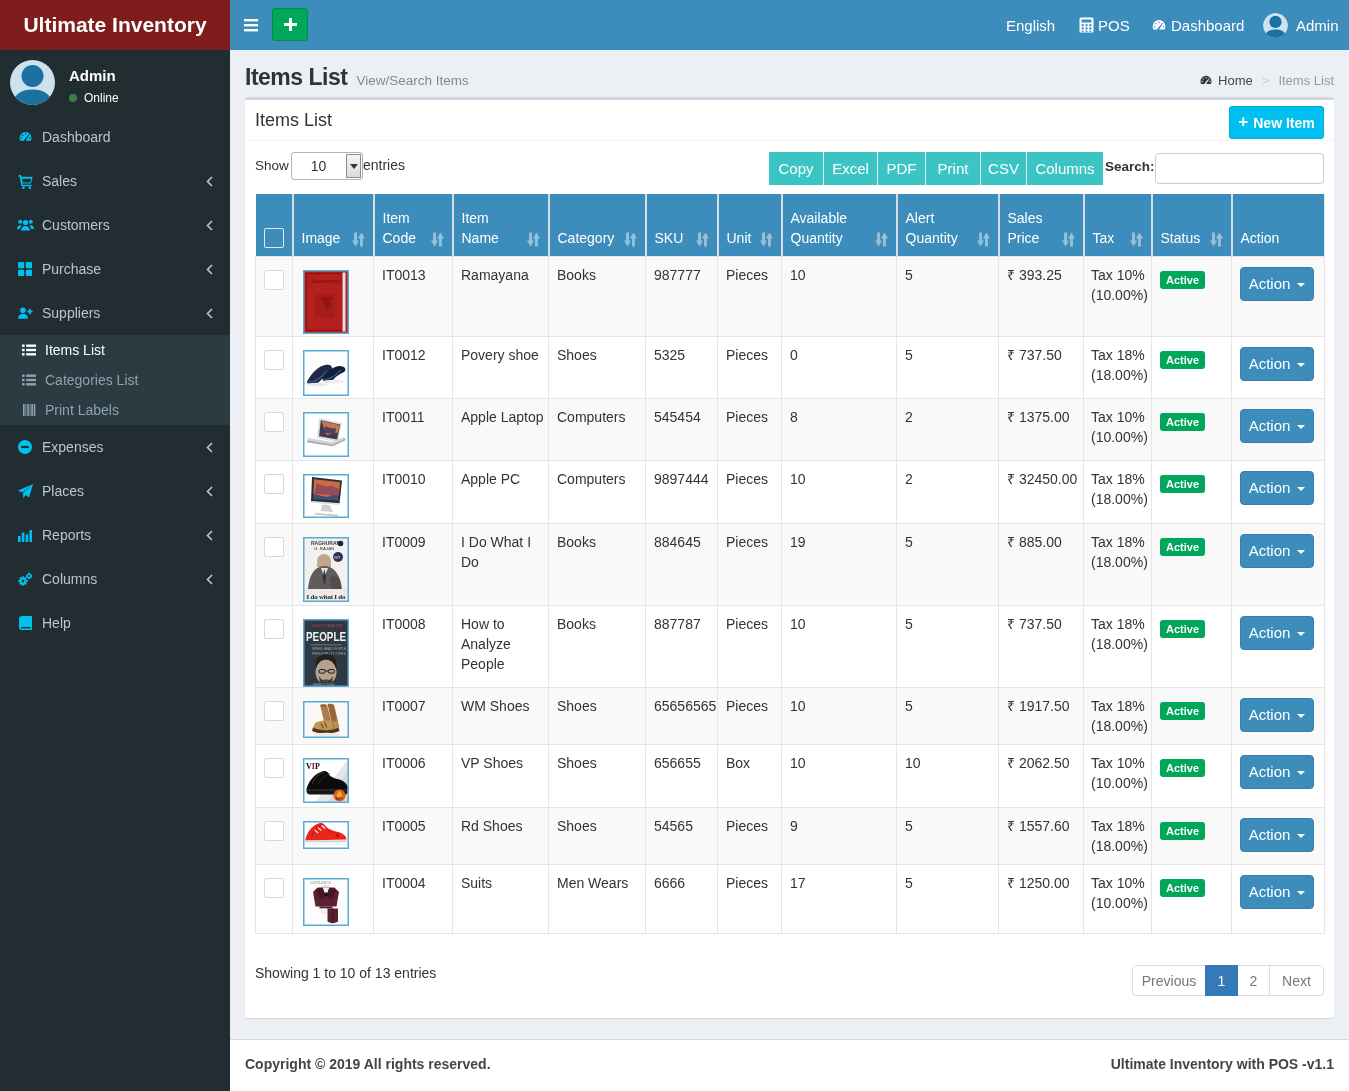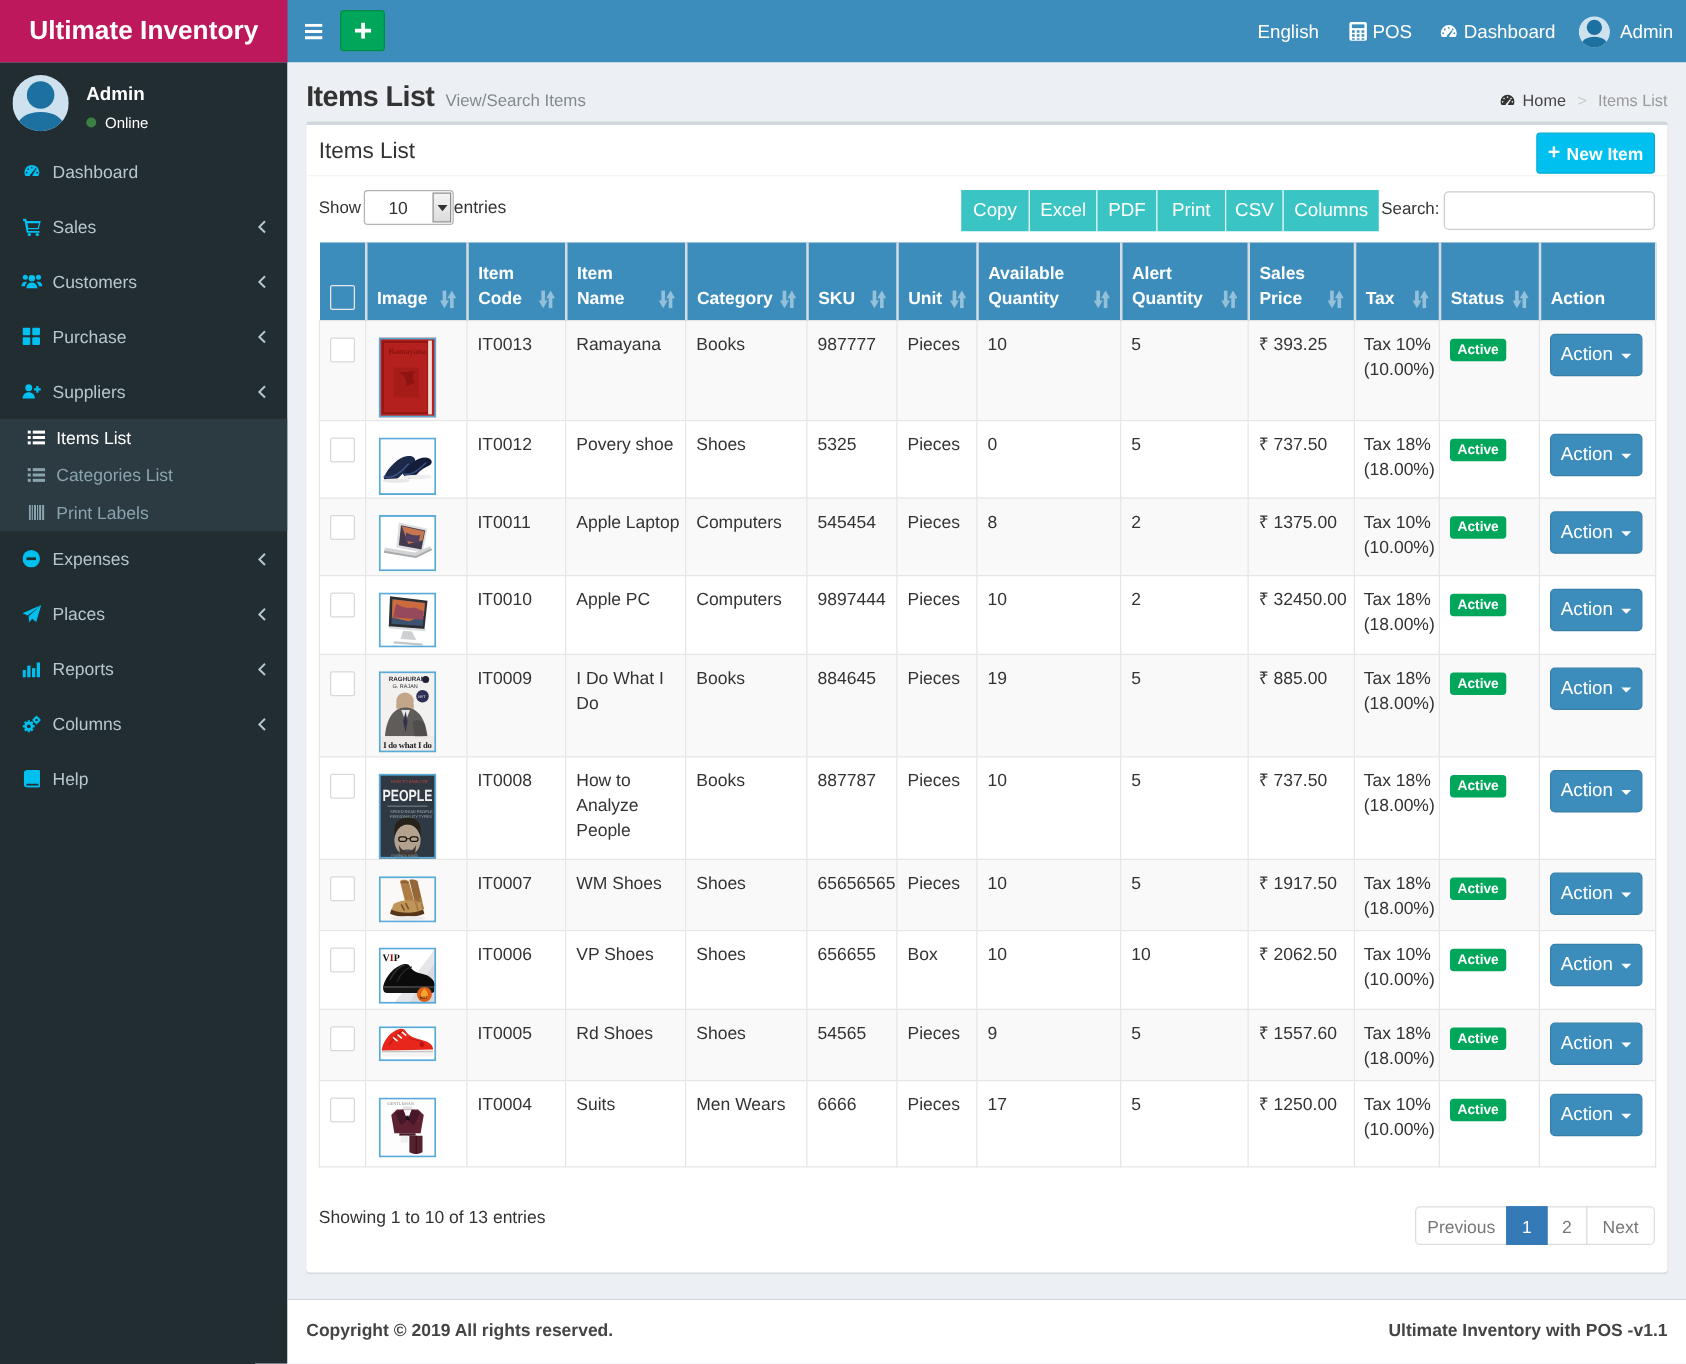--- a/index.html
+++ b/index.html
@@ -1,19 +1,19 @@
 <!DOCTYPE html>
 <html><head>
 <meta charset="utf-8">
 <style>
 *{box-sizing:border-box;margin:0;padding:0}
 html,body{width:1349px;height:1091px}
 body{position:relative;font-family:"Liberation Sans",sans-serif;font-size:14px;color:#333;background:#ecf0f5;overflow:hidden}
 .navbar{position:absolute;left:0;top:0;width:1349px;height:50px;background:#3c8dbc}
-.logo{position:absolute;left:0;top:0;width:230px;height:50px;background:#be185d;color:#fff;font-size:21px;font-weight:bold;text-align:center;line-height:50px}
+.logo{position:absolute;left:0;top:0;width:230px;height:50px;background:#7f1d1d;color:#fff;font-size:21px;font-weight:bold;text-align:center;line-height:50px}
 .burger{position:absolute;left:244px;top:19px}
 .addbtn{position:absolute;left:272px;top:8px;width:36px;height:33px;background:#00a65a;border:1px solid #008d4c;border-radius:3px;display:flex;align-items:center;justify-content:center}
 .ni{position:absolute;top:0;height:50px;display:flex;align-items:center;gap:4px;color:#fff;font-size:15px}
 .nav-av{width:25px;height:25px;border-radius:50%}
 .sidebar{position:absolute;left:0;top:50px;width:230px;height:1041px;background:#222d32}
 .user{padding:10px 10px;display:flex;gap:14px}
 .av45{width:45px;height:45px}
 .uname{color:#fff;font-weight:bold;font-size:15px;margin:7px 0 7px}
 .ustatus{color:#fff;font-size:12px;display:flex;align-items:center;gap:7px}
 .dot{width:8px;height:8px;border-radius:50%;background:#3d7e44}
@@ -42,24 +42,24 @@
 .toolbar{position:relative;height:43px}
 .shlbl{position:absolute;left:0;top:7px;font-size:13.5px;color:#333}
 .dsel{position:absolute;left:36px;top:1px;width:72px;height:28px;border:1px solid #b3b3b3;border-radius:3px;background:#fff}
 .dsel .num{position:absolute;left:0;right:17px;top:0;bottom:0;text-align:center;line-height:26px;font-size:14px}
 .dsel .arr{position:absolute;right:1px;top:1px;bottom:1px;width:15px;background:linear-gradient(#f4f4f4,#dcdcdc);border:1px solid #8d8d8d;display:flex;align-items:center;justify-content:center}
 .tri{width:0;height:0;border-left:4px solid transparent;border-right:4px solid transparent;border-top:5px solid #333}
 .entlbl{position:absolute;left:108px;top:6px;font-size:14px;color:#333}
 .dtb{position:absolute;left:514px;top:1px;display:flex;height:33px}
 .dtb div{background:#3ac5c4;color:#fff;font-size:15px;display:flex;align-items:center;justify-content:center;border-left:1px solid #e8f6f6}
 .dtb div:first-child{border-left:none}
-.slabel{position:absolute;left:850px;top:8px;font-weight:normal;font-size:13.5px;color:#333}
+.slabel{position:absolute;left:850px;top:8px;font-weight:bold;font-size:13.5px;color:#333}
 .sinput{position:absolute;left:900px;top:2px;width:169px;height:31px;border:1px solid #ccc;border-radius:4px;background:#fff}
 table.dt{border-collapse:collapse;table-layout:fixed;width:1069px;margin-top:0}
-.dt thead th{background:#3c8dbc;color:#fff;font-weight:bold;height:62px;padding:8px;vertical-align:bottom;text-align:left;border-right:2px solid #d5dde4;font-size:14px;line-height:20px}
+.dt thead th{background:#3c8dbc;color:#fff;font-weight:normal;height:62px;padding:8px;vertical-align:bottom;text-align:left;border-right:2px solid #d5dde4;font-size:14px;line-height:20px}
 .dt thead th:last-child{border-right:1px solid #e6e6e6}
 .dt td{border:1px solid #e6e6e6;padding:8px;vertical-align:top;line-height:20px;font-size:14px;color:#333}
 .dt tbody tr.odd{background:#f9f9f9}
 .thw{display:flex;align-items:flex-end;justify-content:space-between}
 .sorti{opacity:.45;flex:none;margin-left:4px;margin-bottom:1px}
 .cb{width:20px;height:20px;border:1px solid #d5d9dc;border-radius:2px;background:#fff;margin:5px auto 0}
 .cbh{width:20px;height:20px;border:1px solid #e8e8e8;border-radius:2px;margin:0 auto}
 .thumb{display:block;background:#fff;line-height:0;margin:5px 0 0 2px;width:fit-content}
 .imc{padding-bottom:0 !important}
 .act{display:inline-block;margin-top:6px;padding:2px 6px 2px;background:#00a65a;border-radius:3px;color:#fff;font-size:11px;font-weight:bold;line-height:14px}

